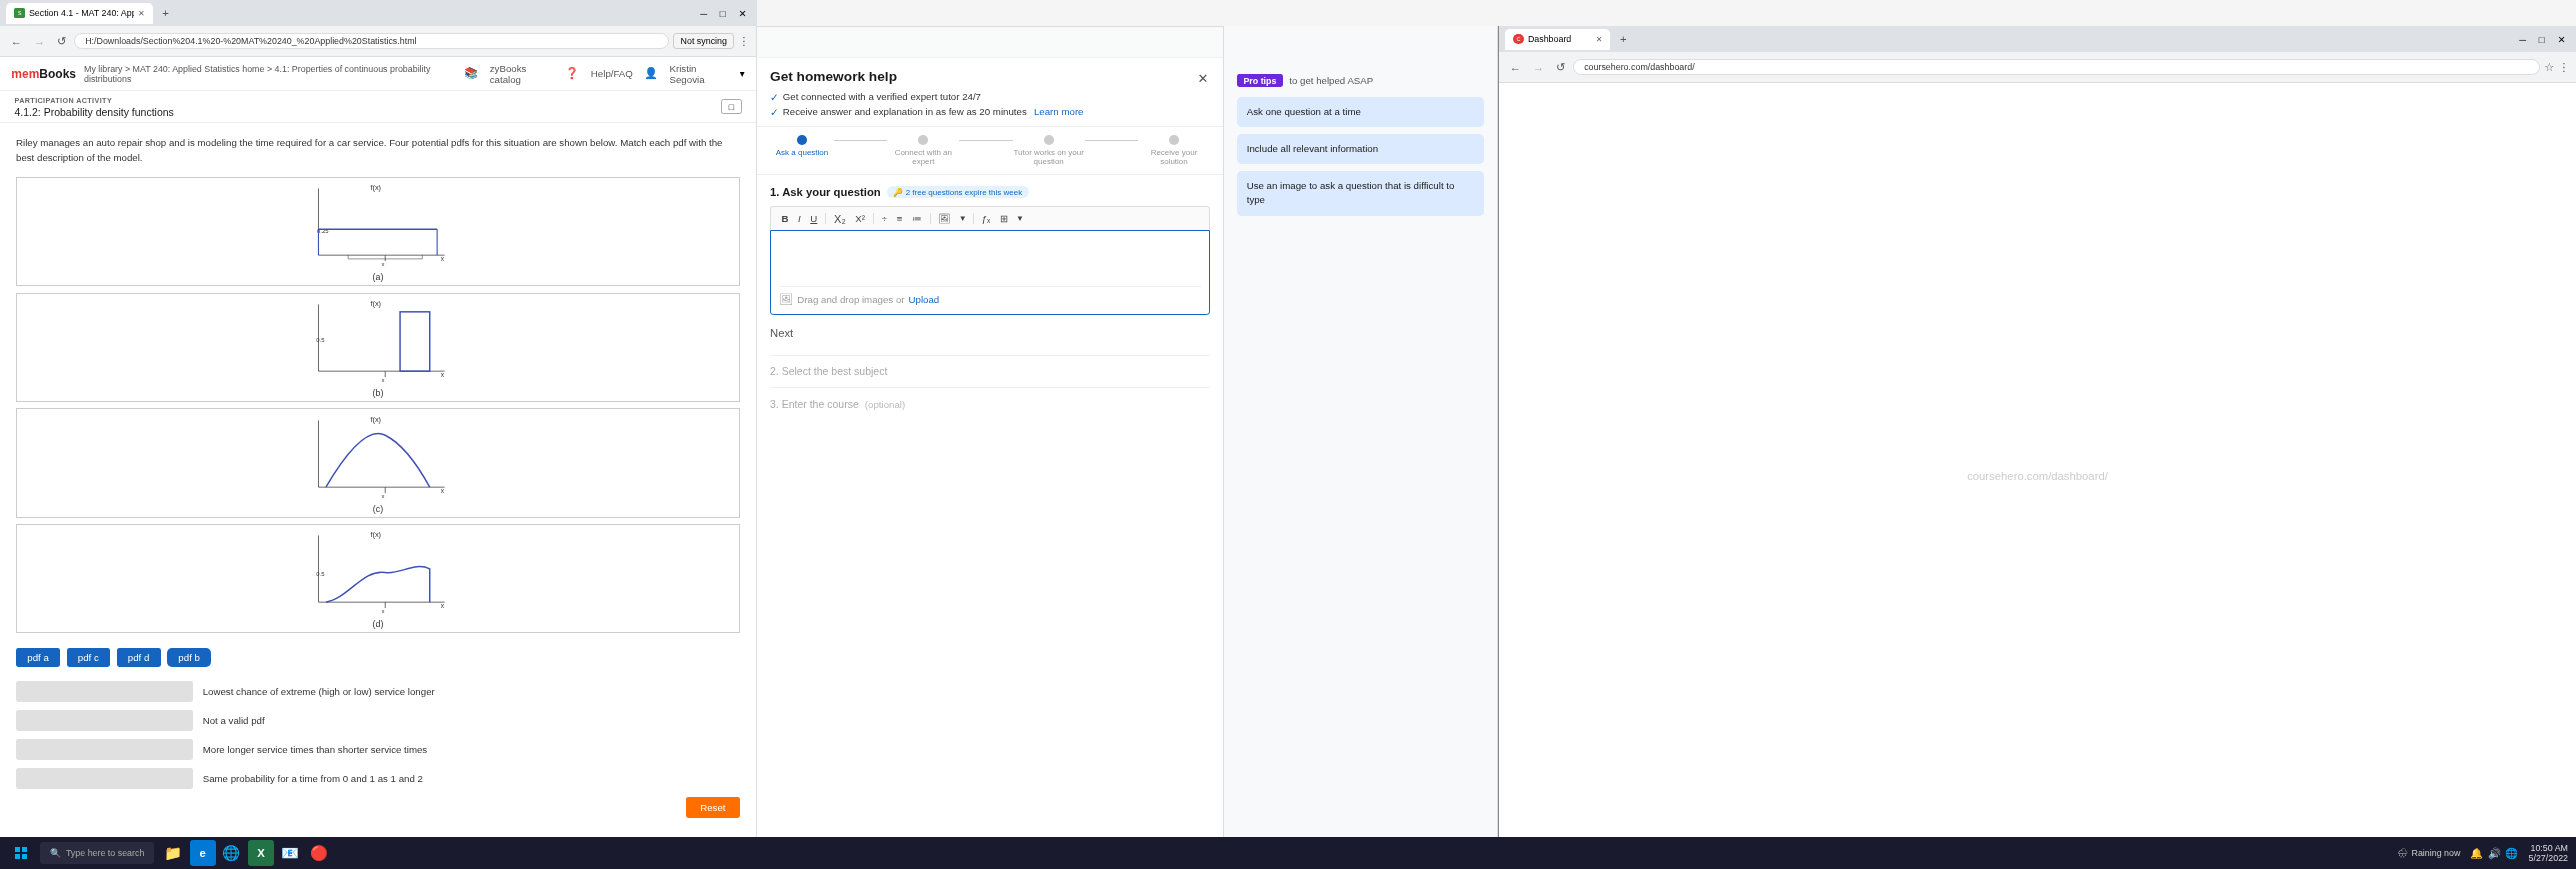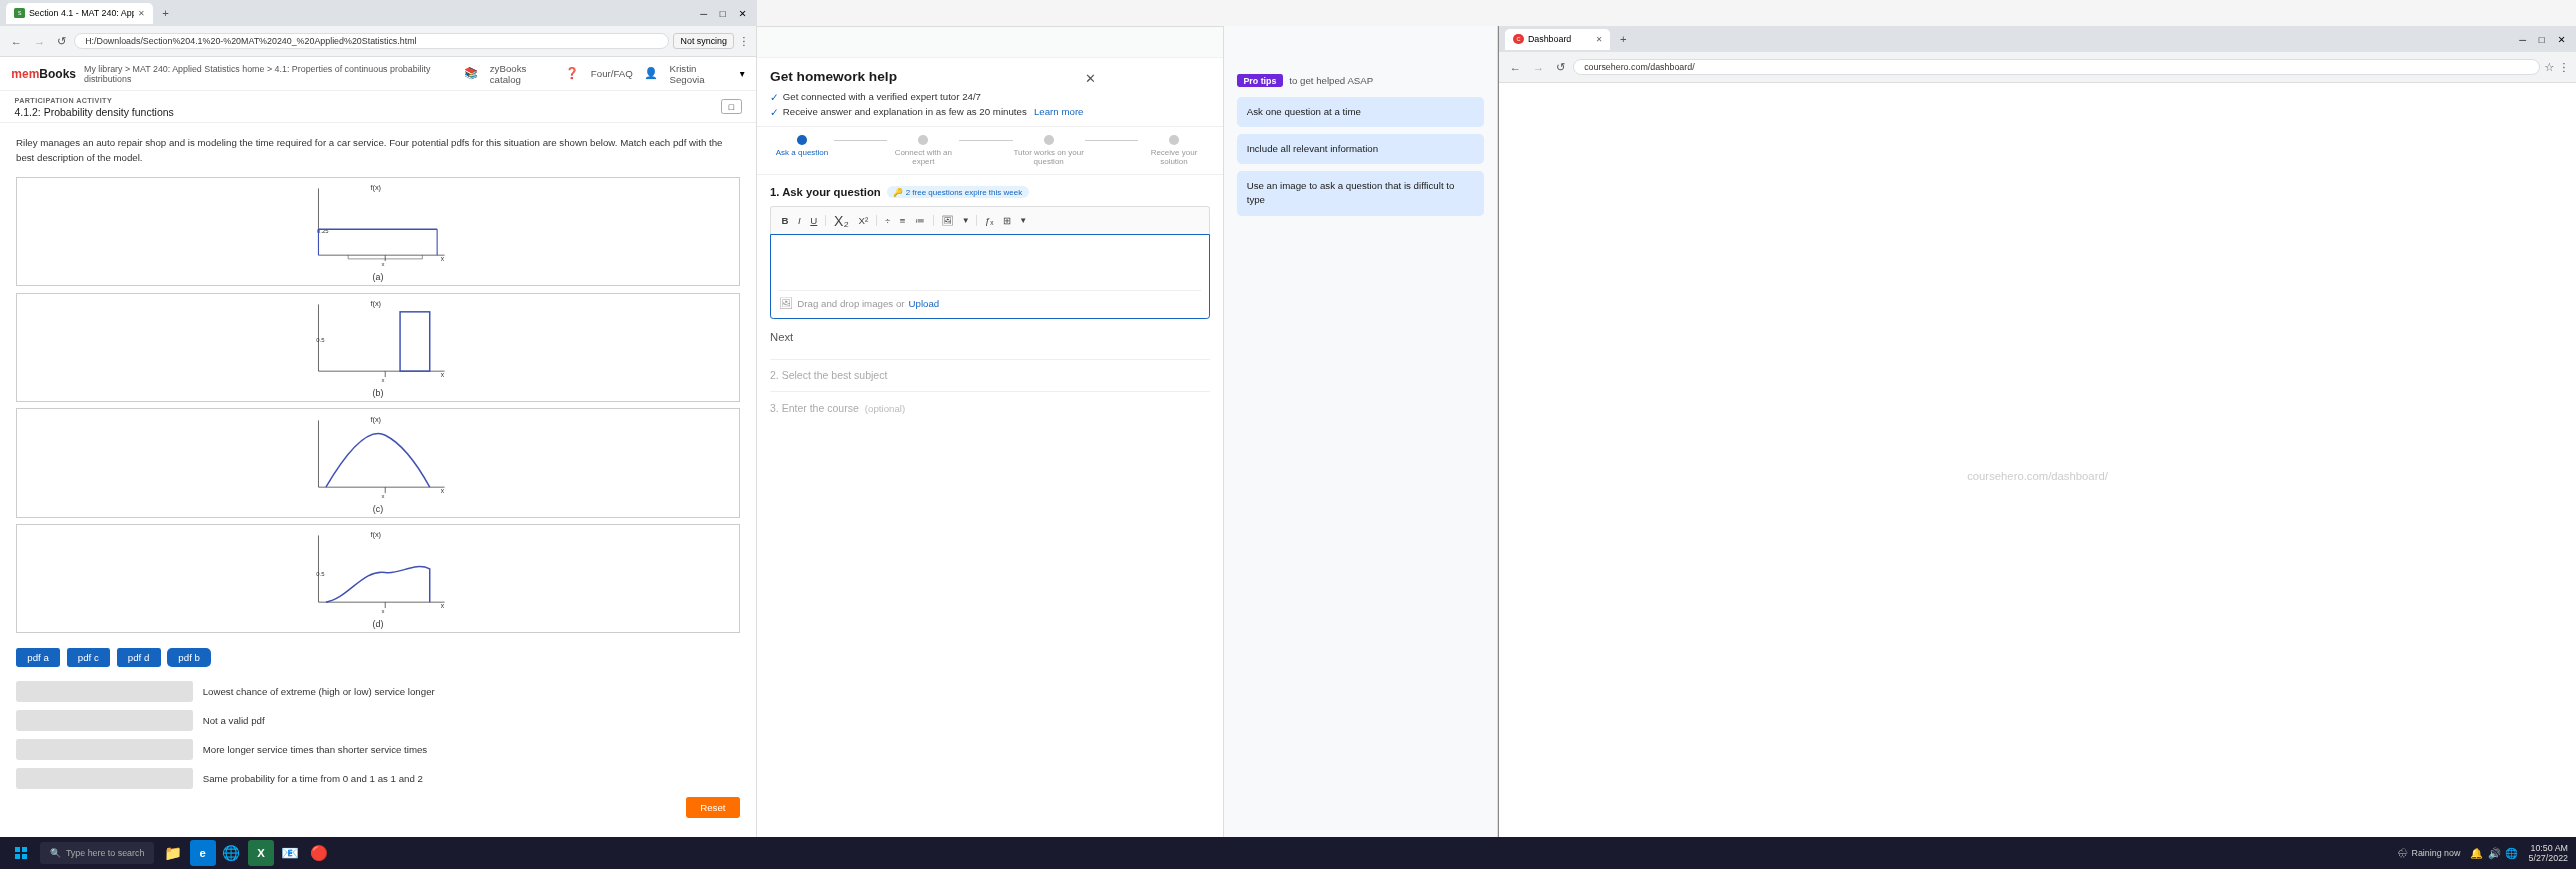--- a/index.html
+++ b/index.html
@@ -40,21 +40,21 @@
       </div>
 
       <div style="display:flex;align-items:center;padding:4.8px 11.3px;background:#fff;border-bottom:0.8px solid #eee;height:34px;">
         <span style="font-weight:bold;font-size:12px;color:#e53935;">mem</span>
         <span style="font-weight:bold;font-size:12px;color:#1a1a1a;">Books</span>
         <span style="font-size:8.9px;color:#555;margin-left:8px;">My library &gt; MAT 240: Applied Statistics home &gt; 4.1: Properties of continuous probability distributions</span>
         <div style="margin-left:auto;display:flex;align-items:center;gap:11.3px;">
           <span style="font-size:11.3px;">📚</span>
           <span style="font-size:9.7px;color:#555;cursor:pointer;">zyBooks catalog</span>
           <span style="font-size:11.3px;">❓</span>
-          <span style="font-size:9.7px;color:#555;cursor:pointer;">Four/FAQ</span>
+          <span style="font-size:9.7px;color:#555;cursor:pointer;">Help/FAQ</span>
           <span style="font-size:11.3px;">👤</span>
           <span style="font-size:9.7px;color:#555;">Kristin Segovia</span>
           <span style="font-size:9.7px;cursor:pointer;">▾</span>
         </div>
       </div>
 
       <div style="display:flex;align-items:center;padding:4.8px 14.5px;background:#fff;border-bottom:0.8px solid #eee;gap:16px;">
         <div>
           <div style="font-size:7.2px;font-weight:bold;color:#666;text-transform:uppercase;letter-spacing:0.4px;">PARTICIPATION ACTIVITY</div>
           <div style="font-size:10.5px;color:#1a1a1a;margin-top:0.8px;">4.1.2: Probability density functions</div>
@@ -155,21 +155,21 @@
         <button style="background:#ff6f00;color:white;border:none;padding:4.8px 14.5px;border-radius:2.4px;cursor:pointer;font-size:9.7px;display:block;margin-left:auto;margin-top:6.4px;">Reset</button>
       </div>
     </div>
 
     <div style="width:467px;background:#fff;display:flex;flex-direction:column;border-right:0.8px solid #ddd;overflow-y:auto;border-top:1.6px solid #ddd;">
 
       <div style="display:flex; align-items:center; background:#f1f3f4; height:31px; padding:0 6.4px; gap:4px; border-bottom:0.8px solid #ddd; opacity:0.4;">
         <div style="flex:1;"></div>
       </div>
 
-      <div style="padding:11.3px 13px 8px;border-bottom:0.8px solid #eee;display:flex;align-items:flex-start;">
+      <div style="padding:11.3px 13px 8px;border-bottom:0.8px solid #eee;display:flex;align-items:flex-start;justify-content:space-between;">
         <div>
           <div style="font-size:13.7px;font-weight:bold;color:#1a1a1a;margin-bottom:6.4px;">Get homework help</div>
           <div style="display:flex;align-items:center;gap:4px;margin-bottom:3.2px;">
             <span style="color:#1565c0;font-size:10.5px;">✓</span>
             <span style="font-size:9.7px;color:#333;">Get connected with a verified expert tutor 24/7</span>
           </div>
           <div style="display:flex;align-items:center;gap:4px;">
             <span style="color:#1565c0;font-size:10.5px;">✓</span>
             <span style="font-size:9.7px;color:#333;">Receive answer and explanation in as few as 20 minutes</span>
             <a href="#" style="color:#1565c0;font-size:9.7px;text-decoration:none;margin-left:3.2px;">Learn more</a>
@@ -204,21 +204,21 @@
         <div style="display:flex;align-items:center;gap:6.4px;margin-bottom:8px;">
           <span style="font-size:11.3px;font-weight:bold;color:#1a1a1a;">1. Ask your question</span>
           <span style="background:#e3f2fd;color:#1565c0;font-size:8px;padding:1.6px 6.4px;border-radius:8px;font-weight:normal;">🔑 2 free questions expire this week</span>
         </div>
 
         <div style="display:flex;align-items:center;gap:1.6px;padding:4px 6.4px;border:0.8px solid #ddd;border-bottom:none;border-radius:3.2px 3.2px 0 0;background:#fafafa;">
           <button style="background:none;border:none;cursor:pointer;padding:1.6px 4px;font-size:9.7px;color:#444;font-weight:bold;border-radius:2.4px;">B</button>
           <button style="background:none;border:none;cursor:pointer;padding:1.6px 4px;font-size:9.7px;color:#444;font-style:italic;border-radius:2.4px;">I</button>
           <button style="background:none;border:none;cursor:pointer;padding:1.6px 4px;font-size:9.7px;color:#444;border-radius:2.4px;text-decoration:underline;">U</button>
           <div style="width:0.8px;height:11.3px;background:#ddd;margin:0 2.4px;"></div>
-          <button style="background:none;border:none;cursor:pointer;padding:1.6px 4px;font-size:14px;color:#444;border-radius:2.4px;">X₂</button>
+          <button style="background:none;border:none;cursor:pointer;padding:1.6px 4px;font-size:11px;color:#444;border-radius:2.4px;">X₂</button>
           <button style="background:none;border:none;cursor:pointer;padding:1.6px 4px;font-size:9.7px;color:#444;border-radius:2.4px;">X²</button>
           <div style="width:0.8px;height:11.3px;background:#ddd;margin:0 2.4px;"></div>
           <button style="background:none;border:none;cursor:pointer;padding:1.6px 4px;font-size:9.7px;color:#444;border-radius:2.4px;">÷</button>
           <button style="background:none;border:none;cursor:pointer;padding:1.6px 4px;font-size:9.7px;color:#444;border-radius:2.4px;">≡</button>
           <button style="background:none;border:none;cursor:pointer;padding:1.6px 4px;font-size:9.7px;color:#444;border-radius:2.4px;">≔</button>
           <div style="width:0.8px;height:11.3px;background:#ddd;margin:0 2.4px;"></div>
           <button style="background:none;border:none;cursor:pointer;padding:1.6px 4px;font-size:9.7px;color:#444;border-radius:2.4px;">🖼</button>
           <button style="background:none;border:none;cursor:pointer;padding:1.6px 2.4px;font-size:8px;color:#444;border-radius:2.4px;">▼</button>
           <div style="width:0.8px;height:11.3px;background:#ddd;margin:0 2.4px;"></div>
           <button style="background:none;border:none;cursor:pointer;padding:1.6px 4px;font-size:9.7px;color:#444;border-radius:2.4px;">ƒₓ</button>

